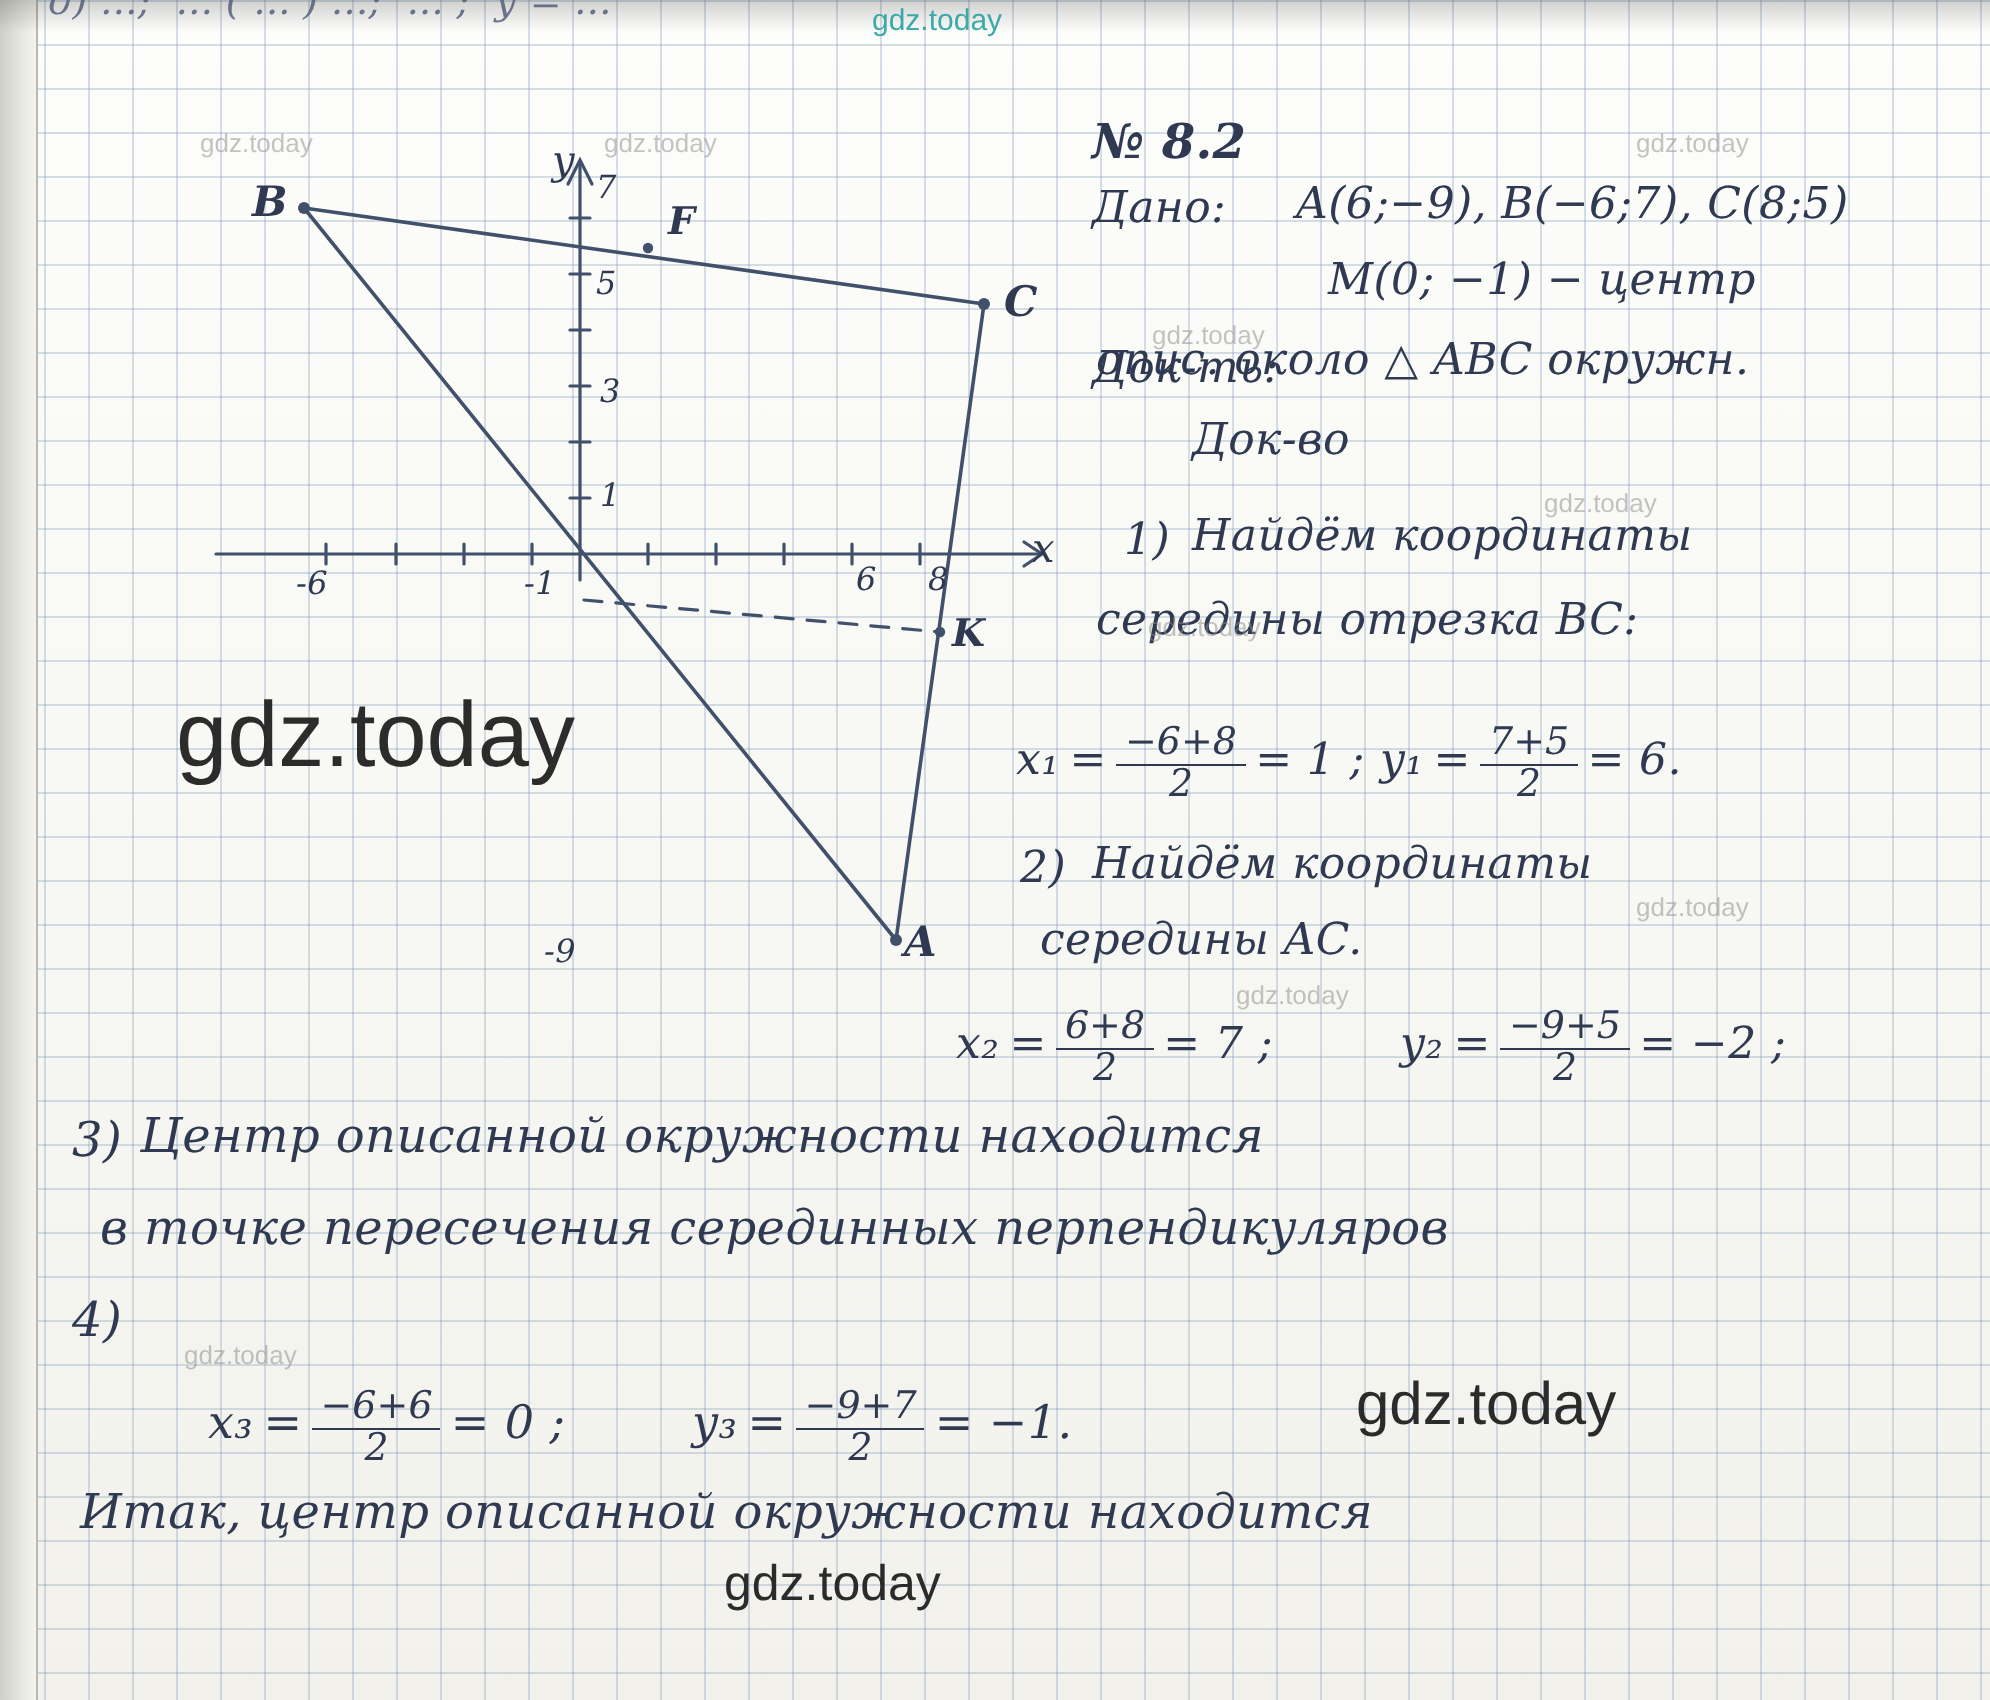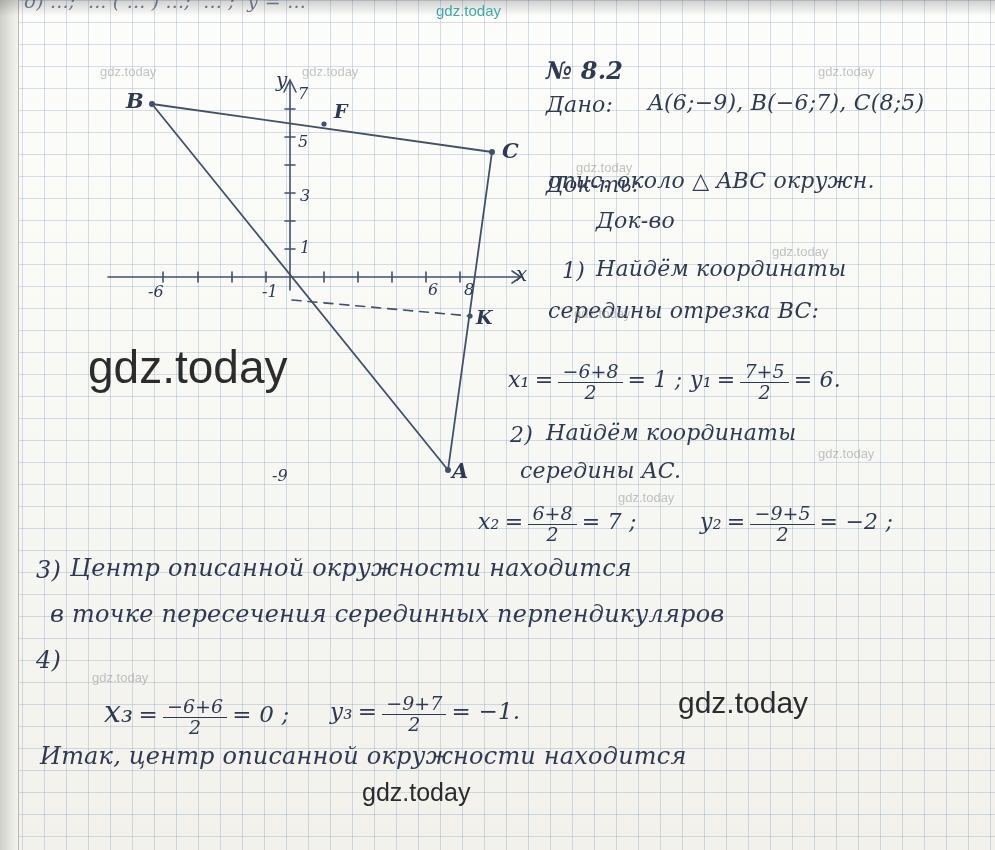--- a/index.html
+++ b/index.html
@@ -144,20 +144,21 @@
   <div class="hw" style="left:148px;top:282px;font-size:16px;">-6</div>
   <div class="hw" style="left:428px;top:280px;font-size:16px;">6</div>
   <div class="hw" style="left:464px;top:280px;font-size:16px;">8</div>
 
   <div class="hw b" style="left:546px;top:56px;font-size:24px;">№ 8.2</div>
 
   <div class="hw" style="left:546px;top:92px;font-size:22px;">Дано:</div>
   <div class="hw" style="left:648px;top:90px;font-size:22px;">A(6;−9), B(−6;7), C(8;5)</div>
 
   <div class="hw" style="left:546px;top:130px;font-size:22px;margin-top:42px;">Док-ть:</div>
+  <div class="hw" style="left:664px;top:128px;font-size:22px;">M(0; −1) − центр</div>
   <div class="hw" style="left:548px;top:168px;font-size:22px;">опис. около △ ABC окружн.</div>
 
   <div class="hw" style="left:596px;top:208px;font-size:22px;">Док-во</div>
 
   <div class="hw" style="left:562px;top:258px;font-size:22px;">1)</div>
   <div class="hw" style="left:596px;top:256px;font-size:22px;">Найдём координаты</div>
   <div class="hw" style="left:548px;top:298px;font-size:22px;font-style:italic;">середины отрезка BC:</div>
 
   <div style="position:absolute;left:508px;top:362px;">
     <span class="hw" style="position:static;font-size:22px;">x₁</span>
@@ -203,30 +204,30 @@
     <span class="hw" style="position:static;font-size:22px;">= −2 ;</span>
   </div>
 
   <div class="hw" style="left:36px;top:556px;font-size:24px;">3)</div>
   <div class="hw" style="left:70px;top:554px;font-size:24px;">Центр описанной окружности находится</div>
   <div class="hw" style="left:50px;top:600px;font-size:24px;">в точке пересечения серединных перпендикуляров</div>
 
   <div class="hw" style="left:36px;top:646px;font-size:24px;">4)</div>
 
   <div style="position:absolute;left:104px;top:694px;">
-    <span class="hw" style="position:static;font-size:30px;margin-top:46px;">x₃</span>
+    <span class="hw" style="position:static;font-size:23px;margin-top:46px;">x₃</span>
     <span class="hw" style="position:static;font-size:23px;">=</span>
     <span class="frac" style="font-size:19px;color:#2f3a52;">
       <span class="num">−6+6</span>
       <span class="den">2</span>
     </span>
     <span class="hw" style="position:static;font-size:23px;">= 0 ;</span>
   </div>
 
-  <div style="position:absolute;left:330px;top:694px;">
+  <div style="position:absolute;left:330px;top:694px;padding-left:16px;">
     <span class="hw" style="position:static;font-size:23px;">y₃</span>
     <span class="hw" style="position:static;font-size:23px;">=</span>
     <span class="frac" style="font-size:19px;color:#2f3a52;">
       <span class="num">−9+7</span>
       <span class="den">2</span>
     </span>
     <span class="hw" style="position:static;font-size:23px;">= −1.</span>
   </div>
 
   <div class="hw" style="left:40px;top:742px;font-size:24px;">Итак, центр описанной окружности находится</div>

